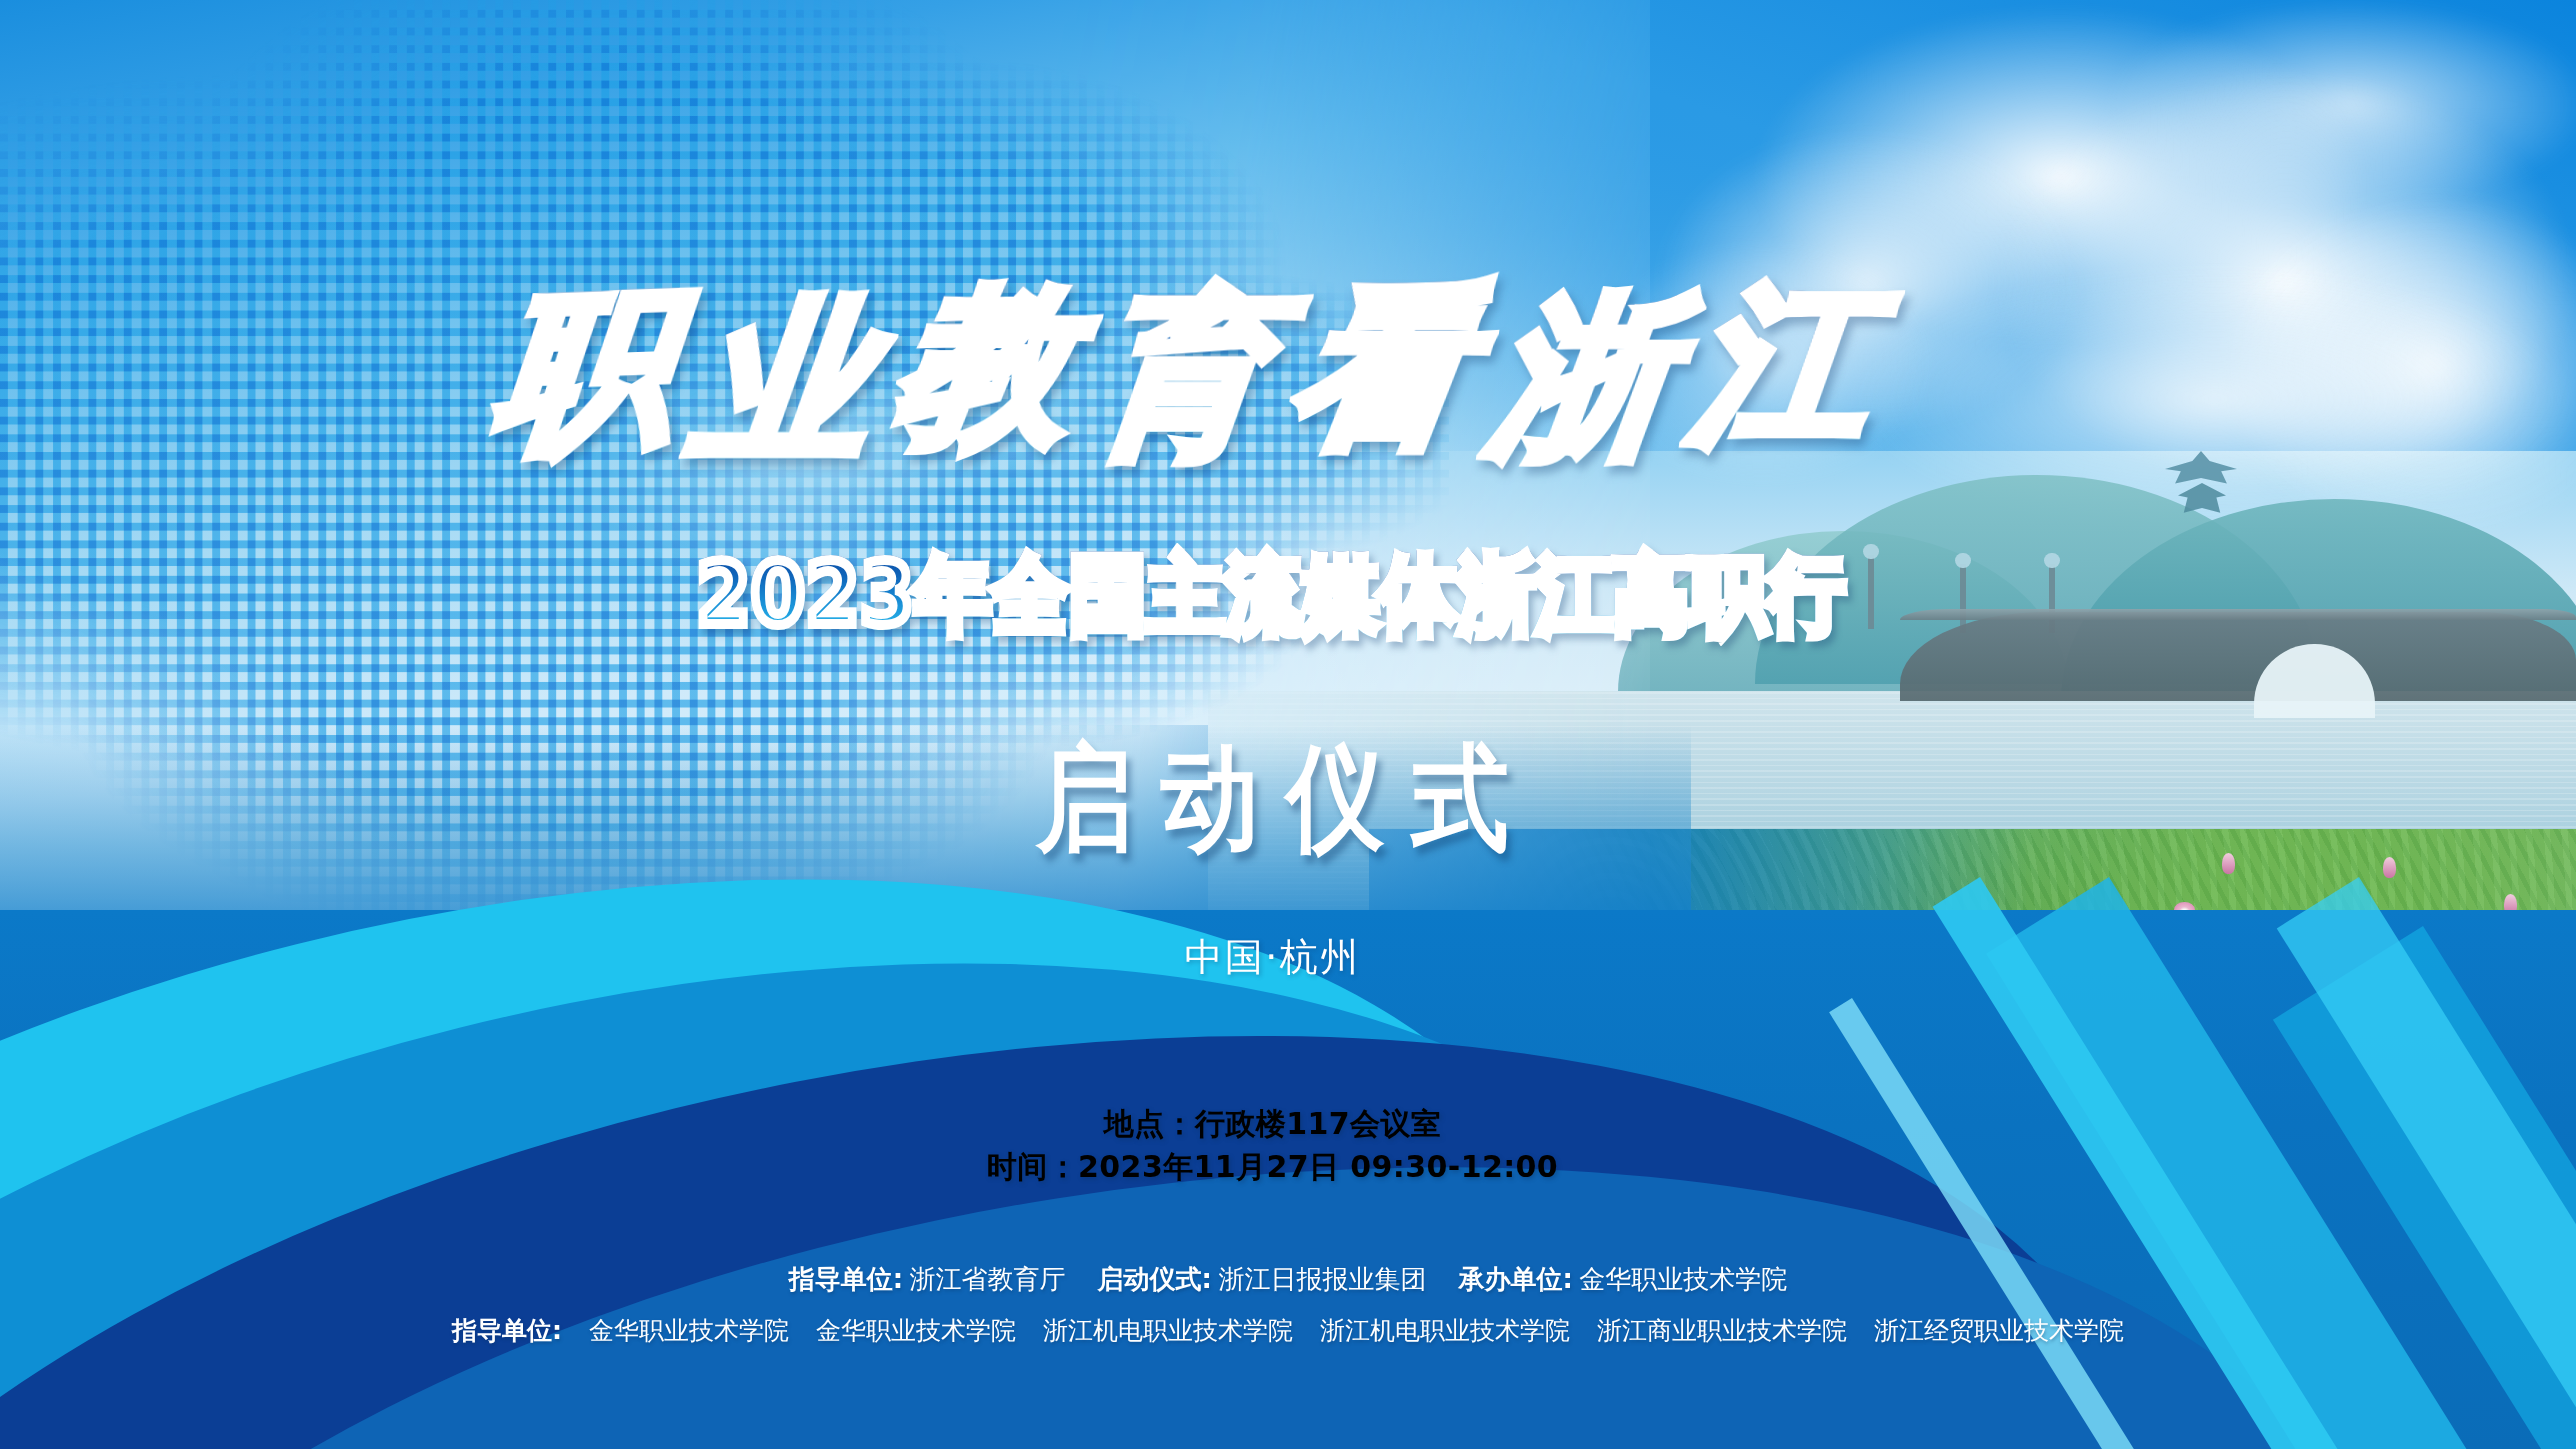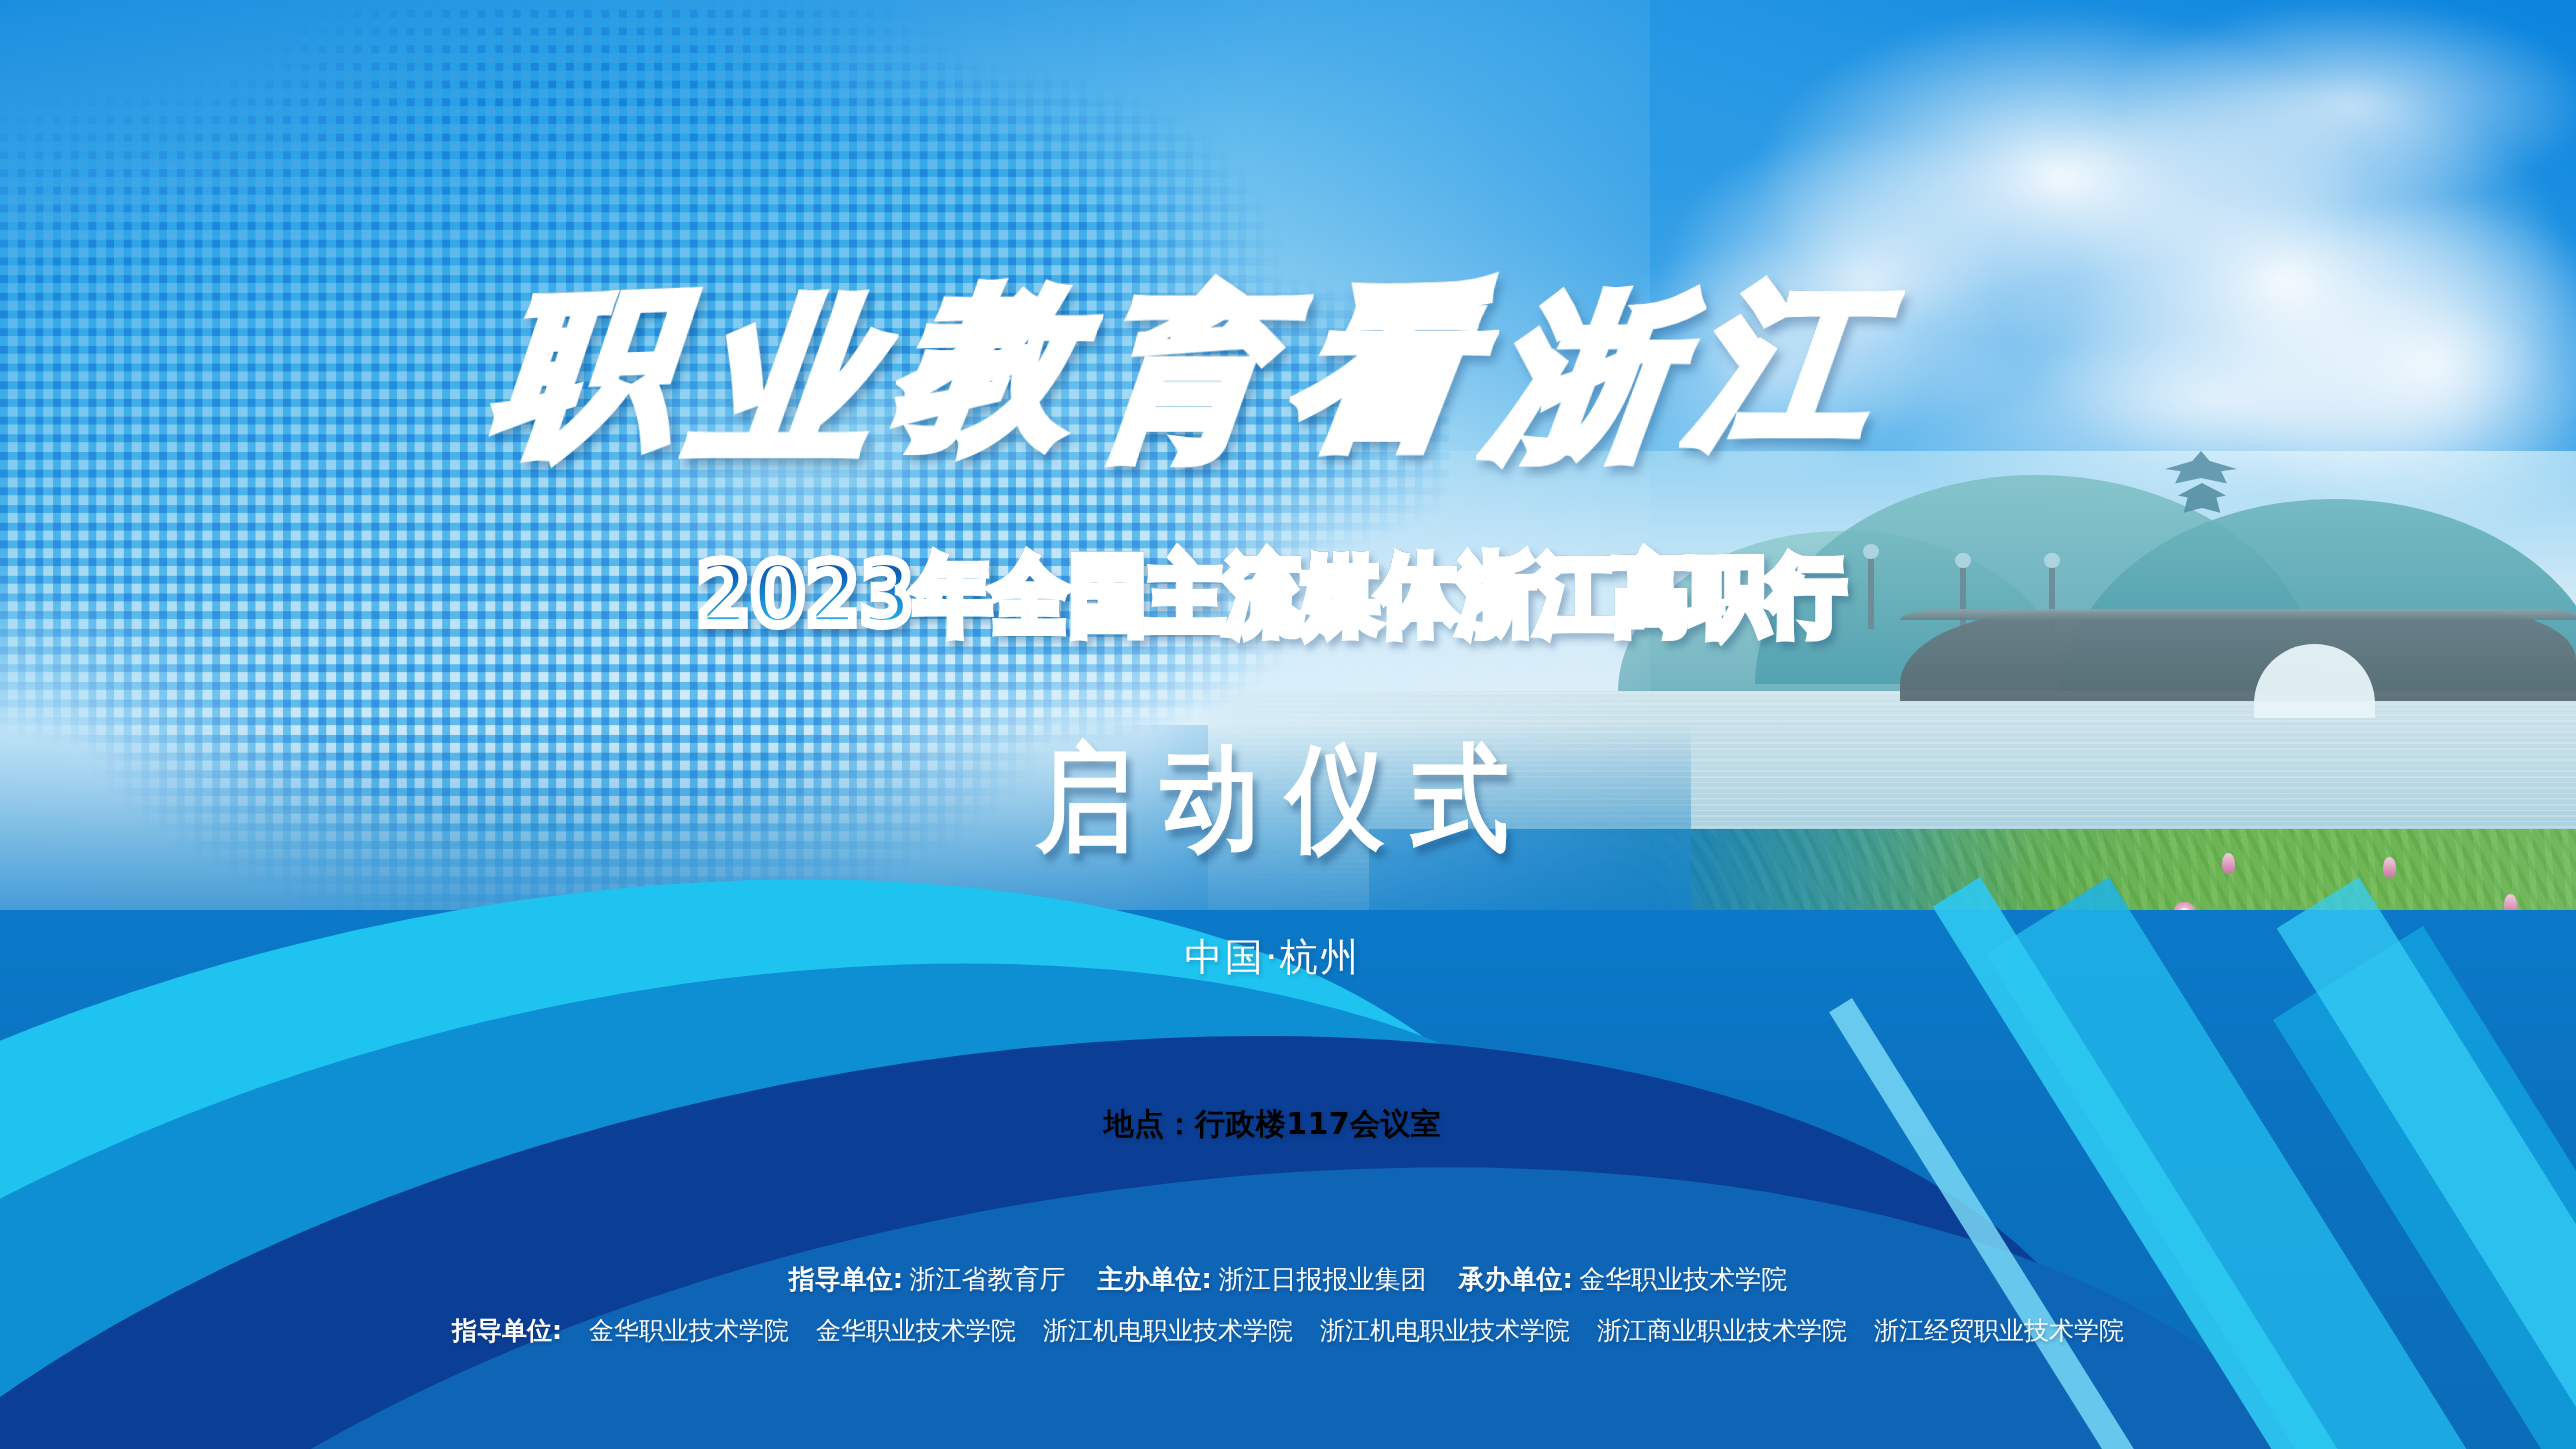--- a/index.html
+++ b/index.html
@@ -365,30 +365,31 @@
   </div>
 
   <div class="subtitle">2023年全国主流媒体浙江高职行</div>
 
   <div class="ceremony">启动仪式</div>
 
   <div class="city">中国·杭州</div>
 
   <div class="meta">
     <div>地点：行政楼117会议室</div>
+    <div>时间：2023年11月27日  09:30-12:00</div>
   </div>
 
   <div class="orgs">
     <div class="org-row">
       <span class="org-item">
         <span class="org-label">指导单位:</span>
         <span class="org-value">浙江省教育厅</span>
       </span>
       <span class="org-item">
-        <span class="org-label">主办单位:</span>
+        <span class="org-label">启动仪式:</span>
         <span class="org-value">浙江日报报业集团</span>
       </span>
       <span class="org-item">
         <span class="org-label">承办单位:</span>
         <span class="org-value">金华职业技术学院</span>
       </span>
     </div>
     <div class="org-row second">
       <span class="org-label">指导单位:</span>
       <span class="co-list">

